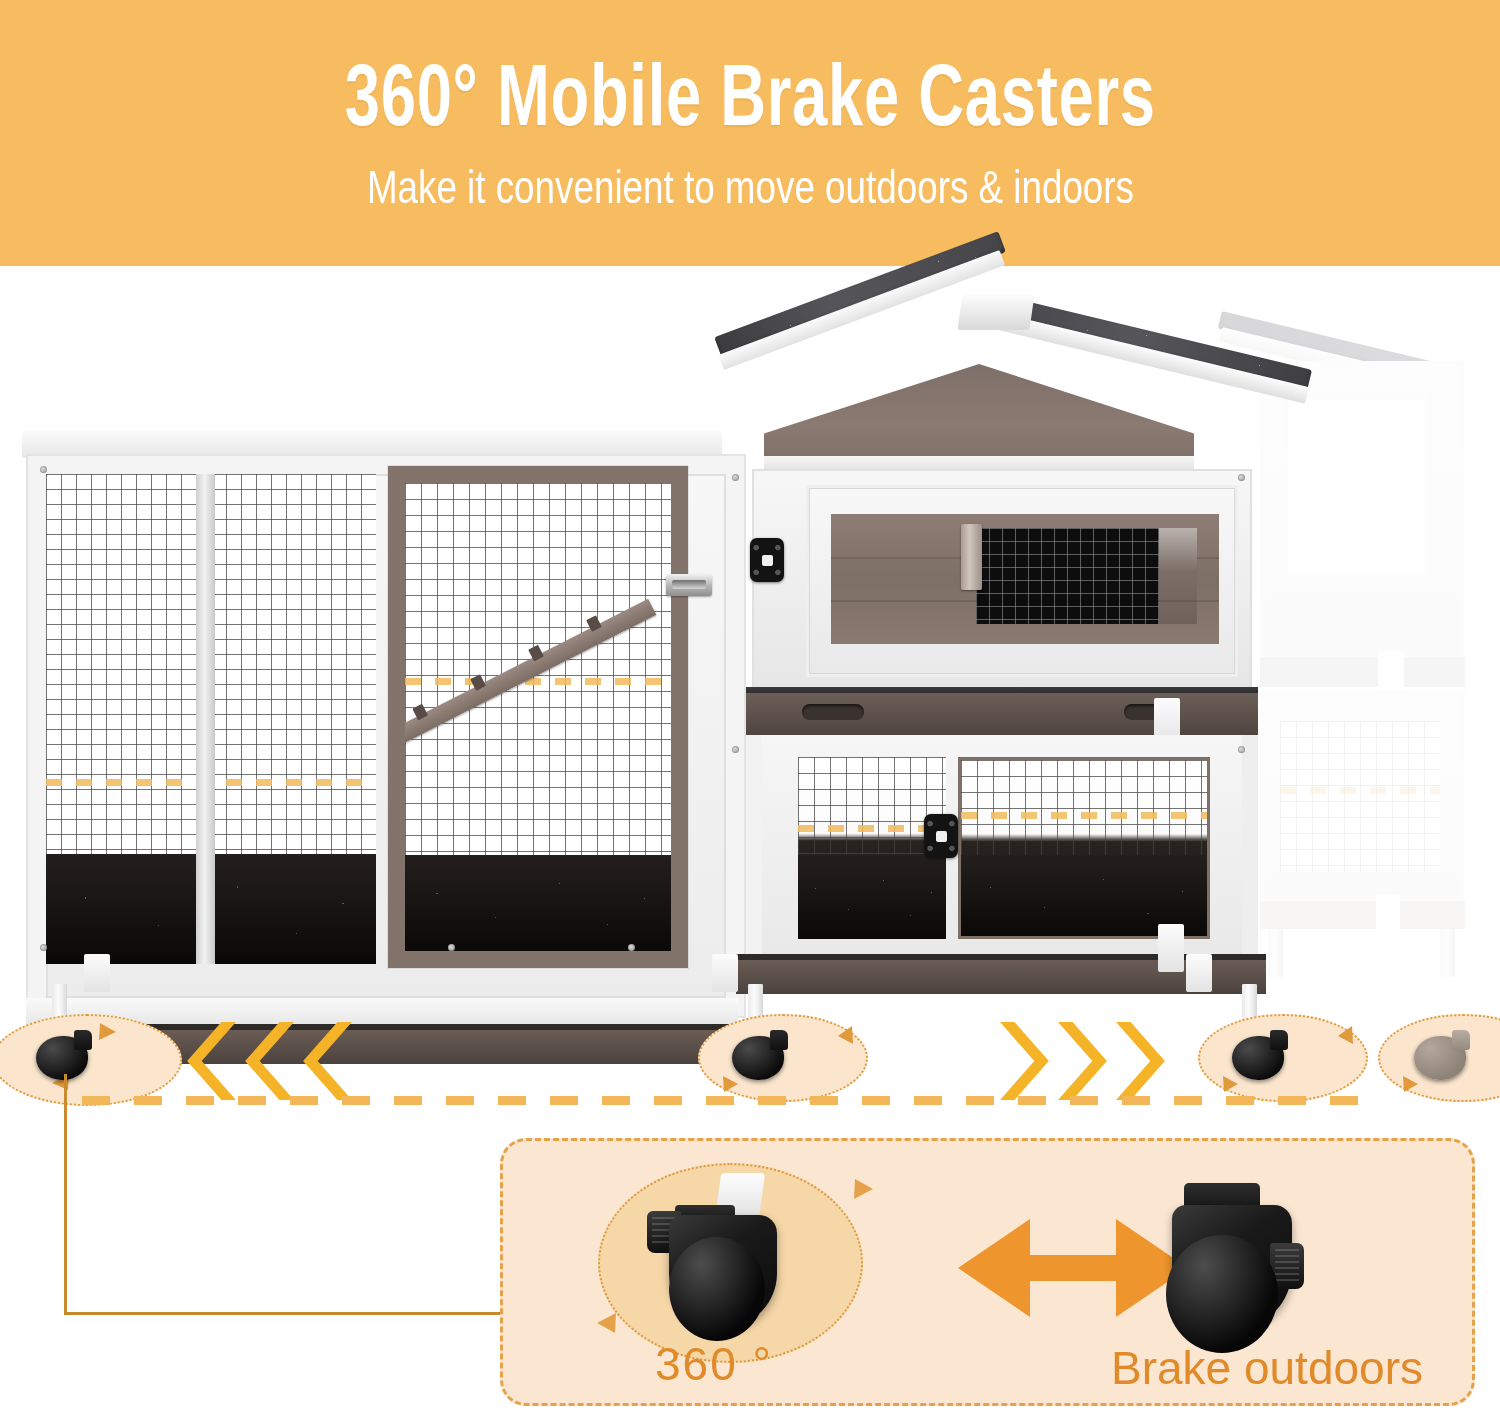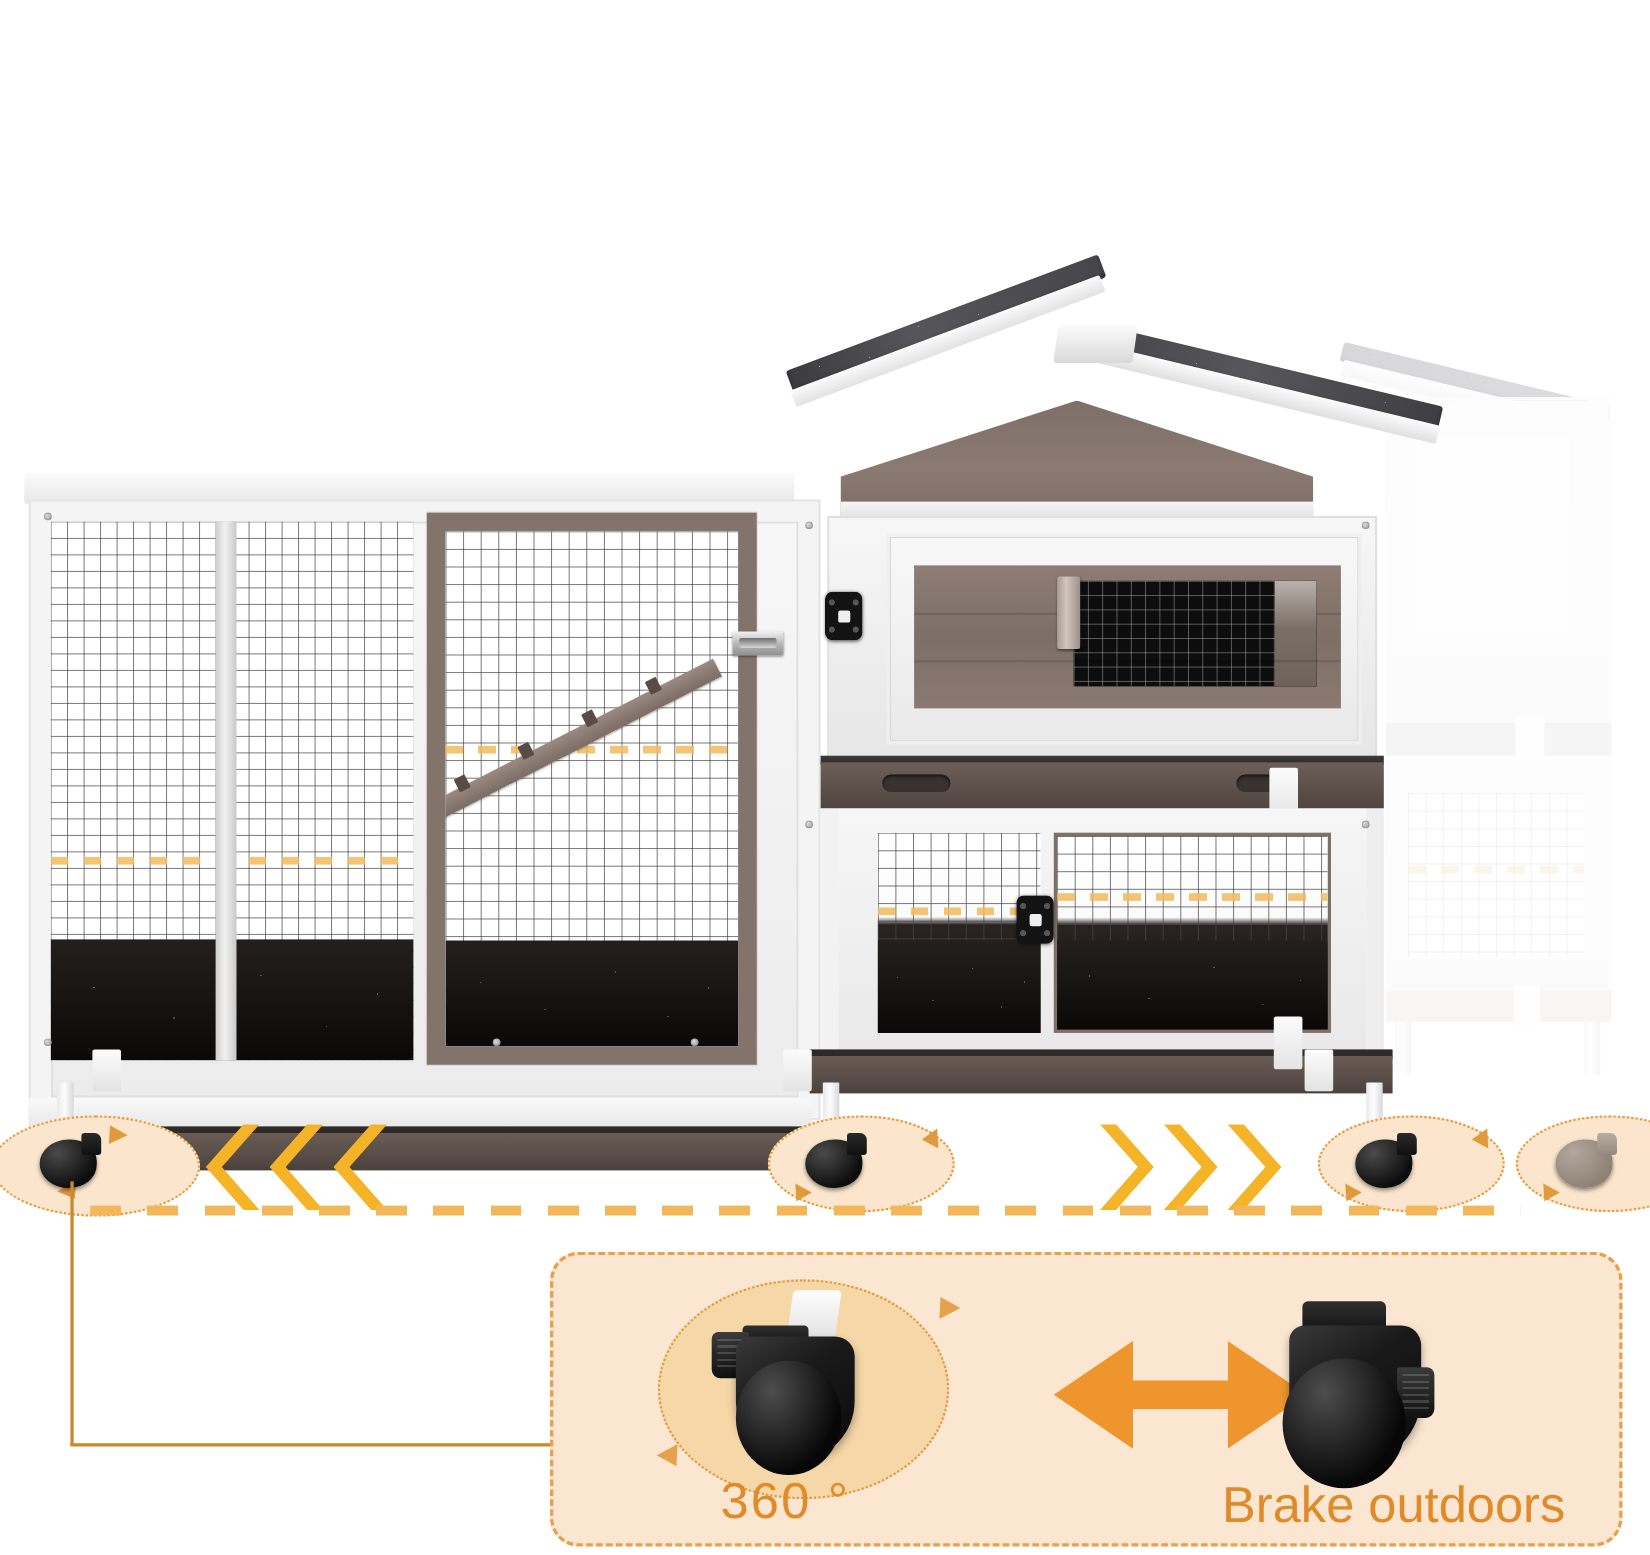--- a/index.html
+++ b/index.html
@@ -427,20 +427,24 @@
     font-size:46px; white-space:nowrap;
   }
   .label-360 { left:152px; top:196px; letter-spacing:2px; }
   .label-brake { left:608px; top:200px; }
 </style>
 </head>
 <body>
 
 <div id="page">
 
+  <div class="banner">
+    <div class="banner-title">360°  Mobile Brake Casters</div>
+    <div class="banner-sub">Make it convenient to move outdoors &amp; indoors</div>
+  </div>
 
   <div class="stage">
 
     <div class="ghost">
       <div class="roof-right" style="left:-30px; top:10px; width:250px; height:18px; background:linear-gradient(90deg,#50505a,#6a6a72);"></div>
       <div class="roof-right-trim" style="left:-30px; top:26px; width:248px; height:15px;"></div>
       <div style="position:absolute; left:8px; top:60px; width:205px; height:300px; background:linear-gradient(180deg,#fafafa,#efefef); border:3px solid #f2f2f2;"></div>
       <div style="position:absolute; left:30px; top:90px; width:150px; height:190px; background:#fdfdfd; border:6px solid #f6f6f6;"></div>
       <div style="position:absolute; left:8px; top:356px; width:205px; height:30px; background:#d9d6d3;"></div>
       <div style="position:absolute; left:126px; top:350px; width:26px; height:44px; background:#fcfcfc; border-radius:3px;"></div>

